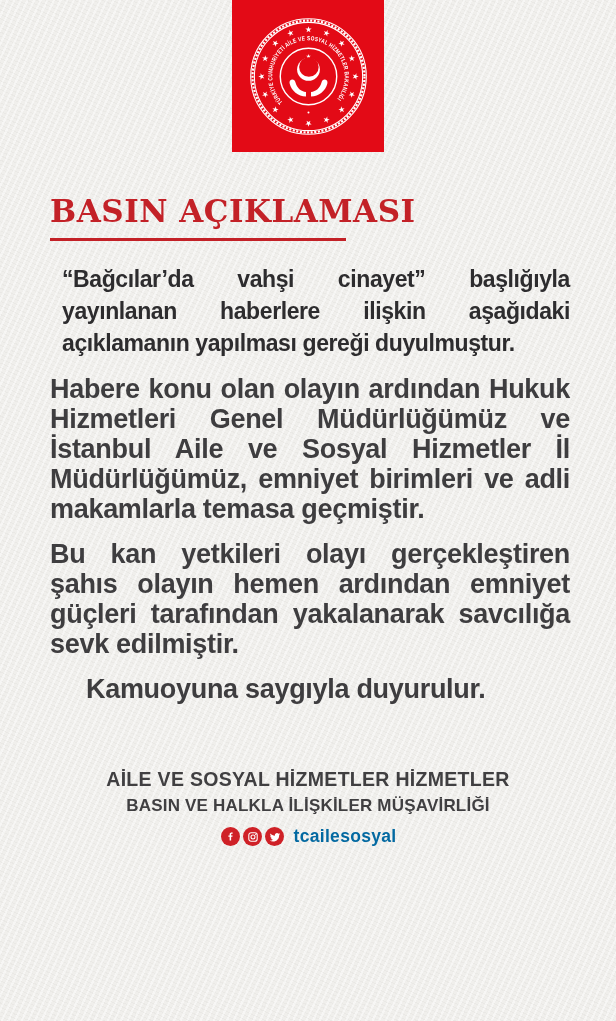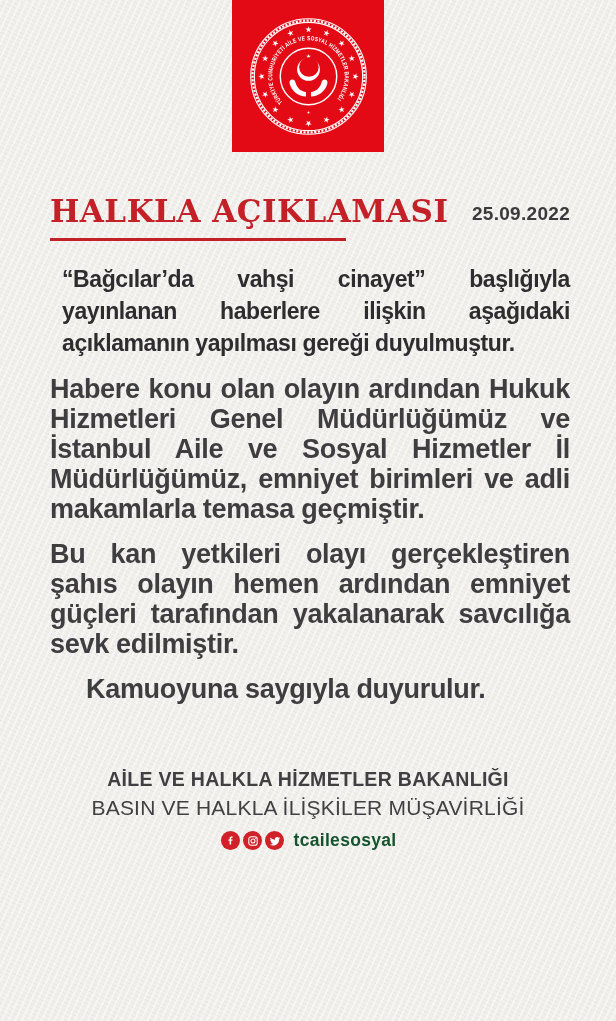--- a/index.html
+++ b/index.html
@@ -28,28 +28,28 @@
     margin:22px 0 0 12px;font-size:23px;font-weight:700;color:#2d2c2e;
     line-height:32px;text-align:justify;letter-spacing:-.4px;
   }
   .para{
     margin:15px 0 0 0;font-size:27px;font-weight:700;color:#3e3d3f;
     line-height:30px;text-align:justify;letter-spacing:-.3px;
   }
   .closing{text-align:left;margin-left:36px;}
   .footer{margin-top:64px;text-align:center;color:#403f41;}
   .f1{font-size:19.5px;font-weight:700;letter-spacing:.3px;}
-  .f2{font-size:21px;font-weight:400;margin-top:5px;letter-spacing:.2px;}
+  .f2{font-size:17px;font-weight:700;margin-top:5px;letter-spacing:.2px;}
   .social-row{display:flex;align-items:center;justify-content:center;margin-top:10px;}
   .sc{
     width:19px;height:19px;border-radius:50%;background:#cf2127;
     display:flex;align-items:center;justify-content:center;margin:0 1.5px;
   }
   .sc svg{display:block;}
-  .handle{font-size:17.5px;font-weight:700;color:#14532d;margin-left:8px;letter-spacing:.3px;}
+  .handle{font-size:17.5px;font-weight:700;color:#0369a1;margin-left:8px;letter-spacing:.3px;}
 </style>
 </head>
 <body>
 
 <div class="page">
 
   <div class="banner">
     <svg class="emblem" viewBox="0 0 120 120" xmlns="http://www.w3.org/2000/svg">
       <defs>
         <path id="st" d="M0 -1 L0.2245 -0.309 L0.951 -0.309 L0.3633 0.118 L0.5878 0.809 L0 0.382 L-0.5878 0.809 L-0.3633 0.118 L-0.951 -0.309 L-0.2245 -0.309 Z"></path>
@@ -94,33 +94,32 @@
       </g>
       <g fill="#ffffff">
         <use href="#lh"></use>
         <use href="#lh" transform="matrix(-1 0 0 1 120 0)"></use>
       </g>
     </svg>
   </div>
 
   <div class="content">
     <div class="header-row">
-      <h1 class="title">HALKLA AÇIKLAMASI</h1>
-      <div class="date">25.09.2022</div>
+      <h1 class="title">BASIN AÇIKLAMASI</h1>
     </div>
     <div class="title-underline"></div>
 
     <p class="intro">“Bağcılar’da vahşi cinayet” başlığıyla yayınlanan haberlere ilişkin aşağıdaki açıklamanın yapılması gereği duyulmuştur.</p>
     <p class="para">Habere konu olan olayın ardından Hukuk Hizmetleri Genel Müdürlüğümüz ve İstanbul Aile ve Sosyal Hizmetler İl Müdürlüğümüz, emniyet birimleri ve adli makamlarla temasa geçmiştir.</p>
     <p class="para">Bu kan yetkileri olayı gerçekleştiren şahıs olayın hemen ardından emniyet güçleri tarafından yakalanarak savcılığa sevk edilmiştir.</p>
     <p class="para closing">Kamuoyuna saygıyla duyurulur.</p>
   </div>
 
   <div class="footer">
-    <div class="f1">AİLE VE HALKLA HİZMETLER BAKANLIĞI</div>
+    <div class="f1">AİLE VE SOSYAL HİZMETLER HİZMETLER</div>
     <div class="f2">BASIN VE HALKLA İLİŞKİLER MÜŞAVİRLİĞİ</div>
     <div class="social-row">
       <span class="sc">
         <svg width="11" height="11" viewBox="0 0 24 24" fill="#ffffff" xmlns="http://www.w3.org/2000/svg">
           <path d="M13.397 20.997v-8.196h2.765l.411-3.209h-3.176V7.548c0-.926.258-1.56 1.587-1.56h1.684V3.127A22.336 22.336 0 0 0 14.201 3c-2.444 0-4.122 1.492-4.122 4.231v2.355H7.332v3.209h2.753v8.202z"></path>
         </svg>
       </span>
       <span class="sc">
         <svg width="12" height="12" viewBox="0 0 24 24" fill="none" xmlns="http://www.w3.org/2000/svg">
           <rect x="3.6" y="3.6" width="16.8" height="16.8" rx="4.6" stroke="#ffffff" stroke-width="2.1"></rect>

